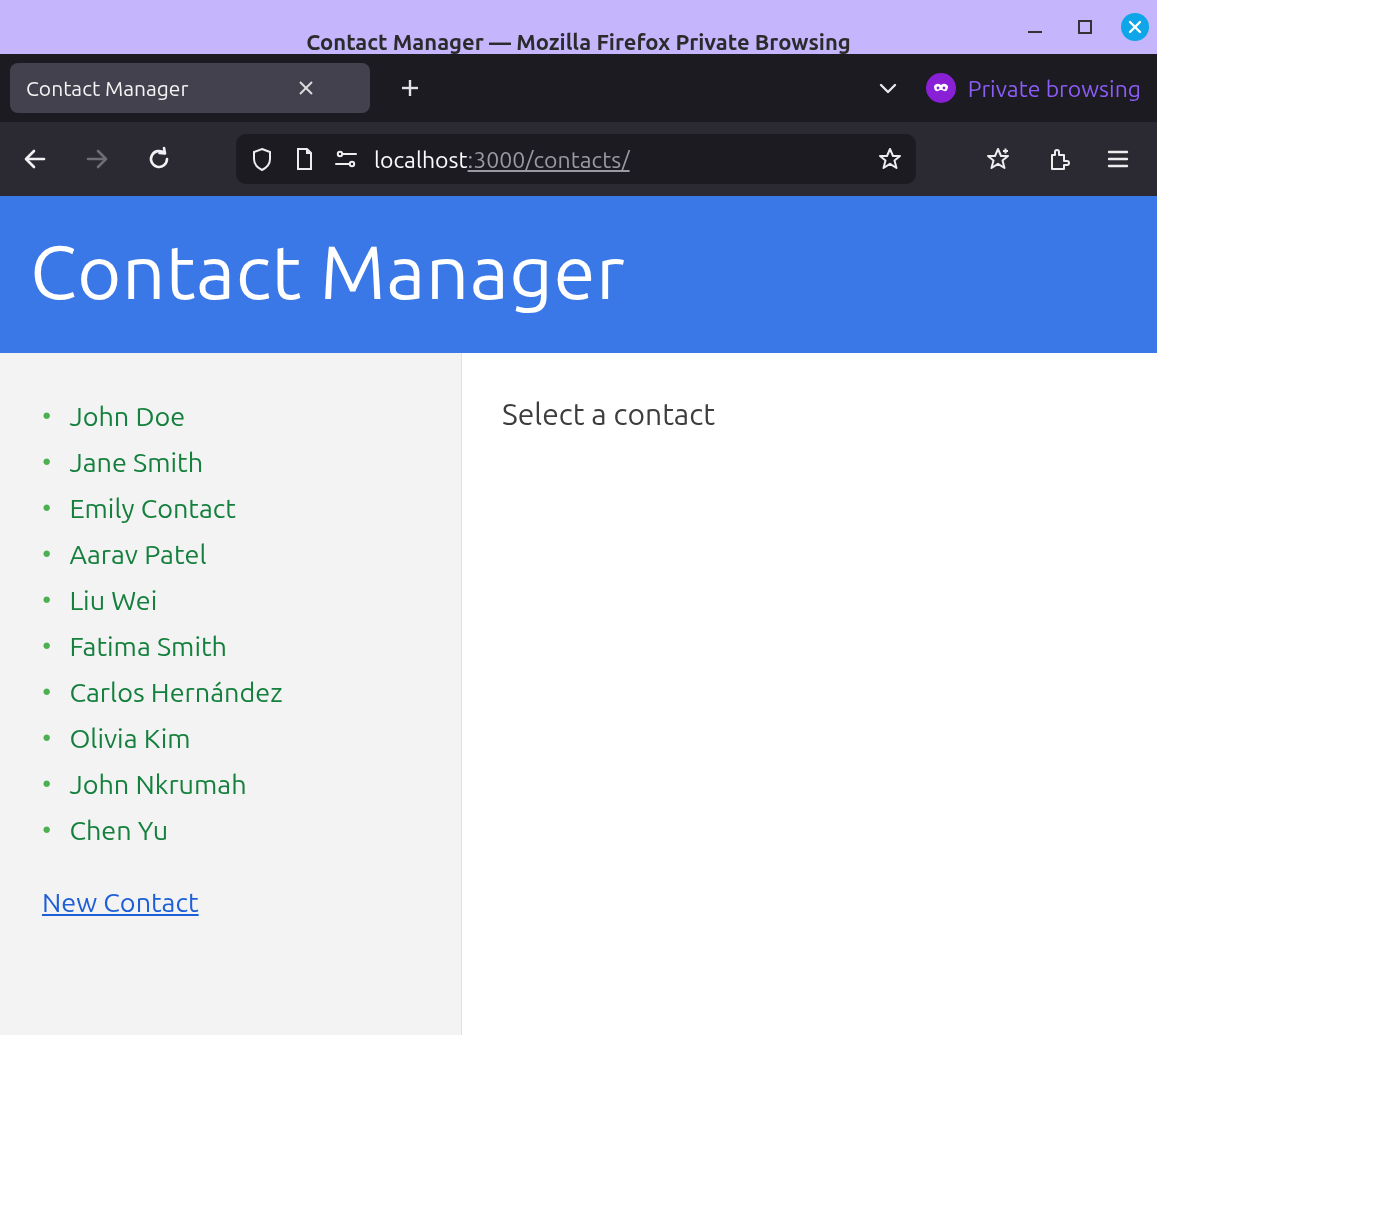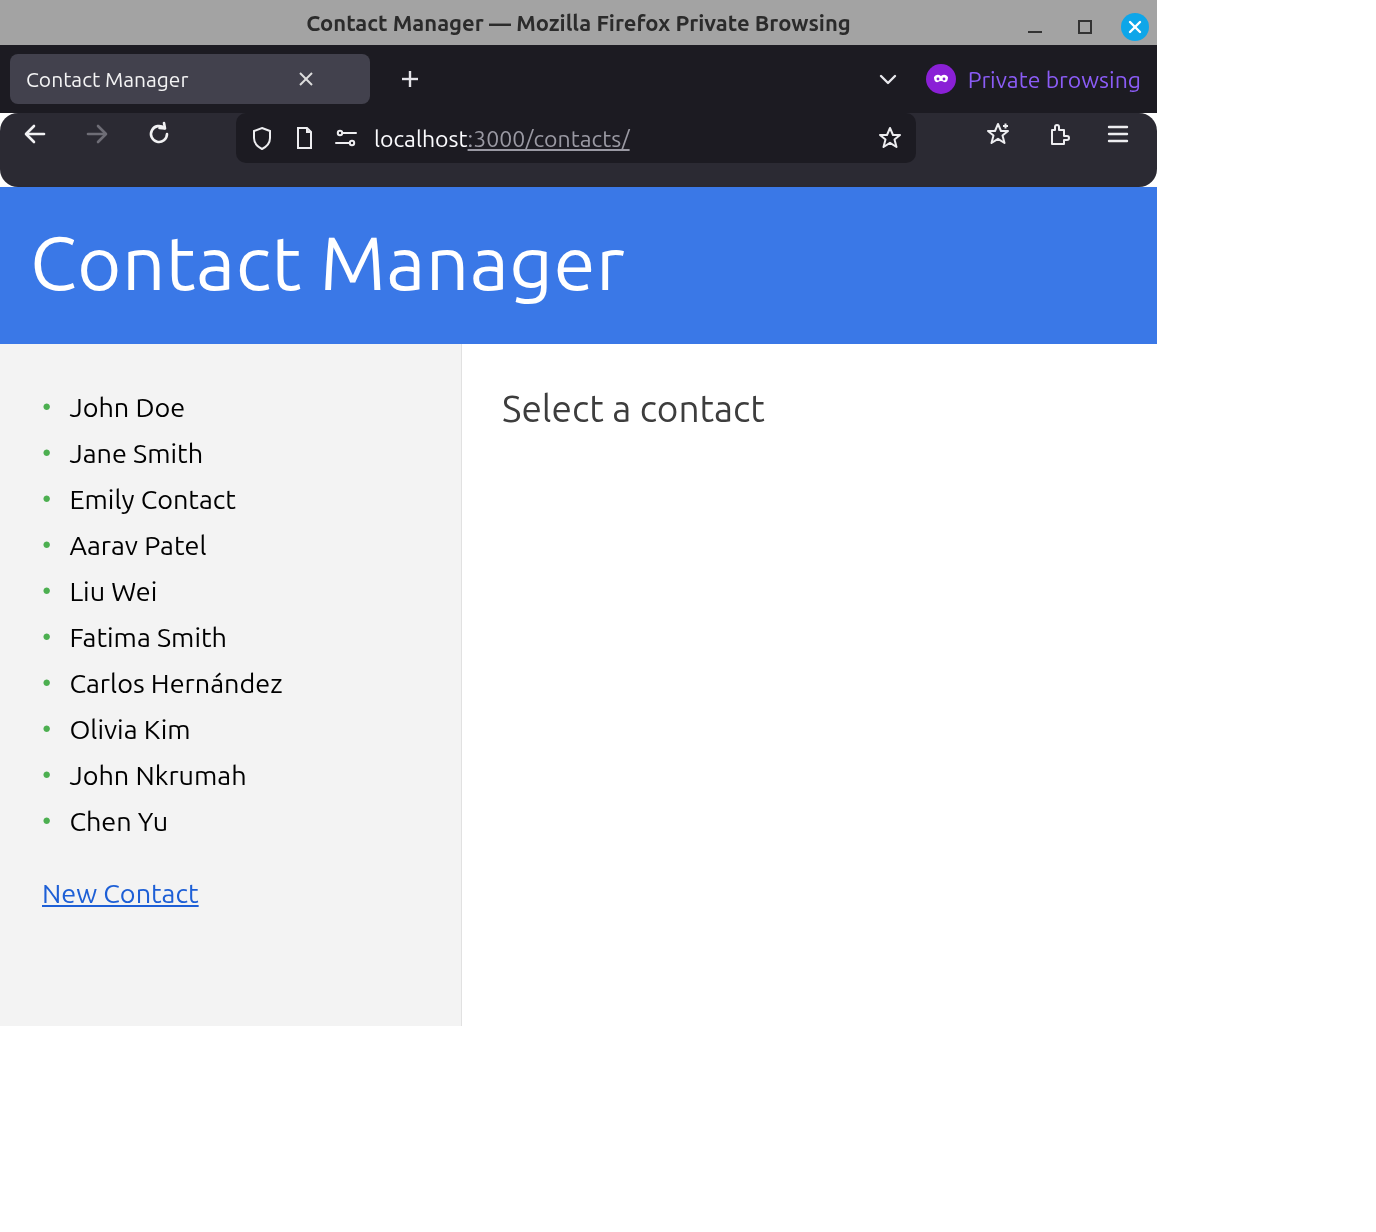--- a/index.html
+++ b/index.html
@@ -6,24 +6,24 @@
     body {
       font-family: "Ubuntu", "Segoe UI", Arial, sans-serif;
       width: 1157px;
       height: 1035px;
       background: #fff;
       overflow: hidden;
     }
 
     
     .os-titlebar {
-      height: 45px;
-      background: #a3a3a3;
+      height: 54px;
+      background: #c4b5fd;
       display: flex;
-      align-items: center;
+      align-items: flex-end;
       justify-content: center;
       position: relative;
     }
     .os-title {
       font-weight: 700;
       font-size: 22px;
       color: #2b2b2b;
     }
     .os-win-controls {
       position: absolute;
@@ -89,25 +89,24 @@
       background:#8a20d6;
       display:flex;align-items:center;justify-content:center;
       color:#fff;font-size:16px;
     }
 
     
     .navbar {
       height: 74px;
       background: #2b2a33;
       display:flex;
-      align-items:flex-start;
+      align-items:center;
       padding: 0 14px;
       gap: 20px;
       color: #e8e8ec;
-      border-radius: 18px;
     }
     .nav-icon {
       width: 42px;height:42px;
       display:flex;align-items:center;justify-content:center;
       color:#f1f1f3;
     }
     .nav-icon.disabled { color:#6e6d76; }
     .urlbar {
       flex: 1;
       height: 50px;
@@ -154,31 +153,31 @@
       padding: 40px 38px 24px 42px;
       font-size: 27px;
       color: #3b3b3b;
     }
     .contact-list { list-style:none; }
     .contact-list li {
       display:flex; align-items:center; gap:18px;
       padding: 8px 0;
     }
     .contact-list .bullet { color:#4caf50; font-size:26px; line-height:1; }
-    .contact-list a { color:#000000; text-decoration:none; }
+    .contact-list a { color:#15803d; text-decoration:none; }
     .new-contact {
       display:inline-block;
       margin-top: 34px;
       color:#1d5fd6;
       font-size:27px;
     }
     .detail {
       flex:1;
       padding: 44px 40px;
-      font-size: 37px;
+      font-size: 30px;
       color:#3d3d3d;
     }
 
     svg { display:block; }
   </style>
 </head>
 <body>
 
 <div class="os-titlebar">
   <div class="os-title">Contact Manager — Mozilla Firefox Private Browsing</div>

